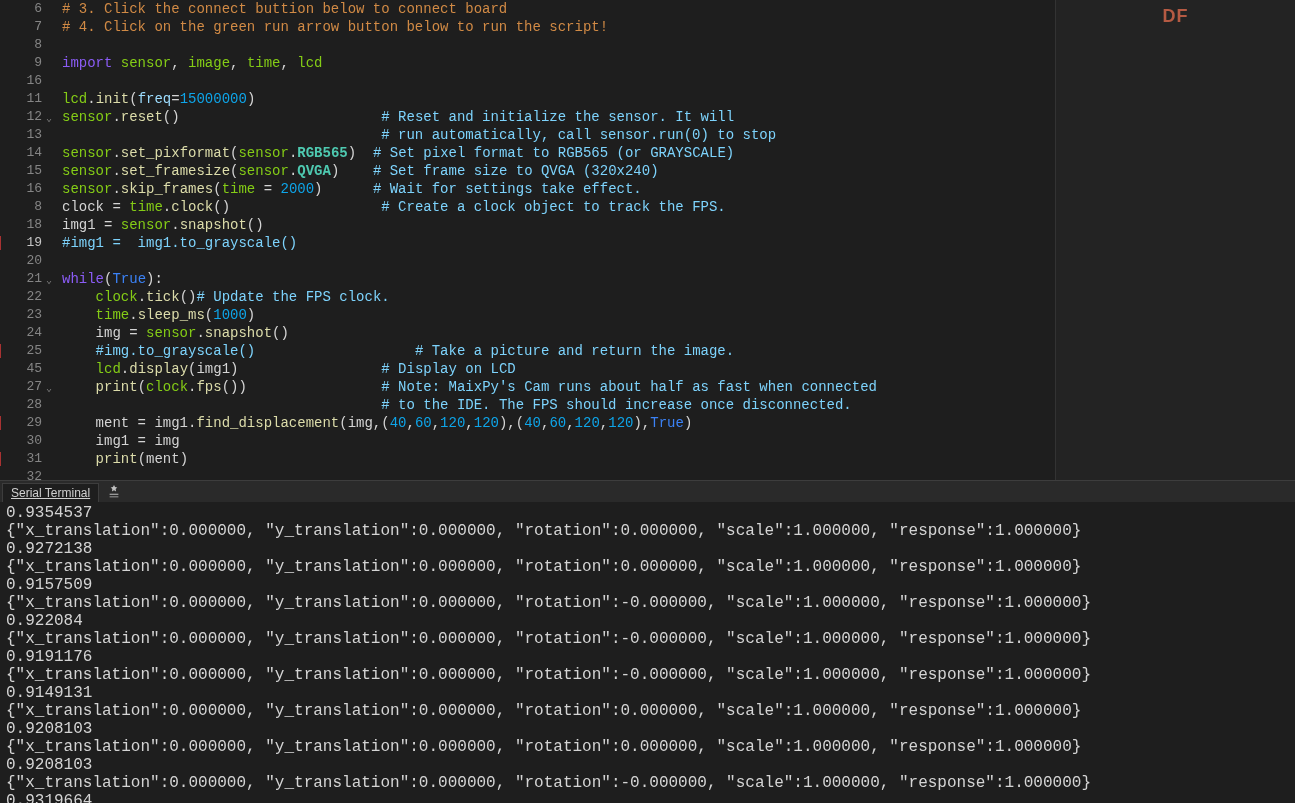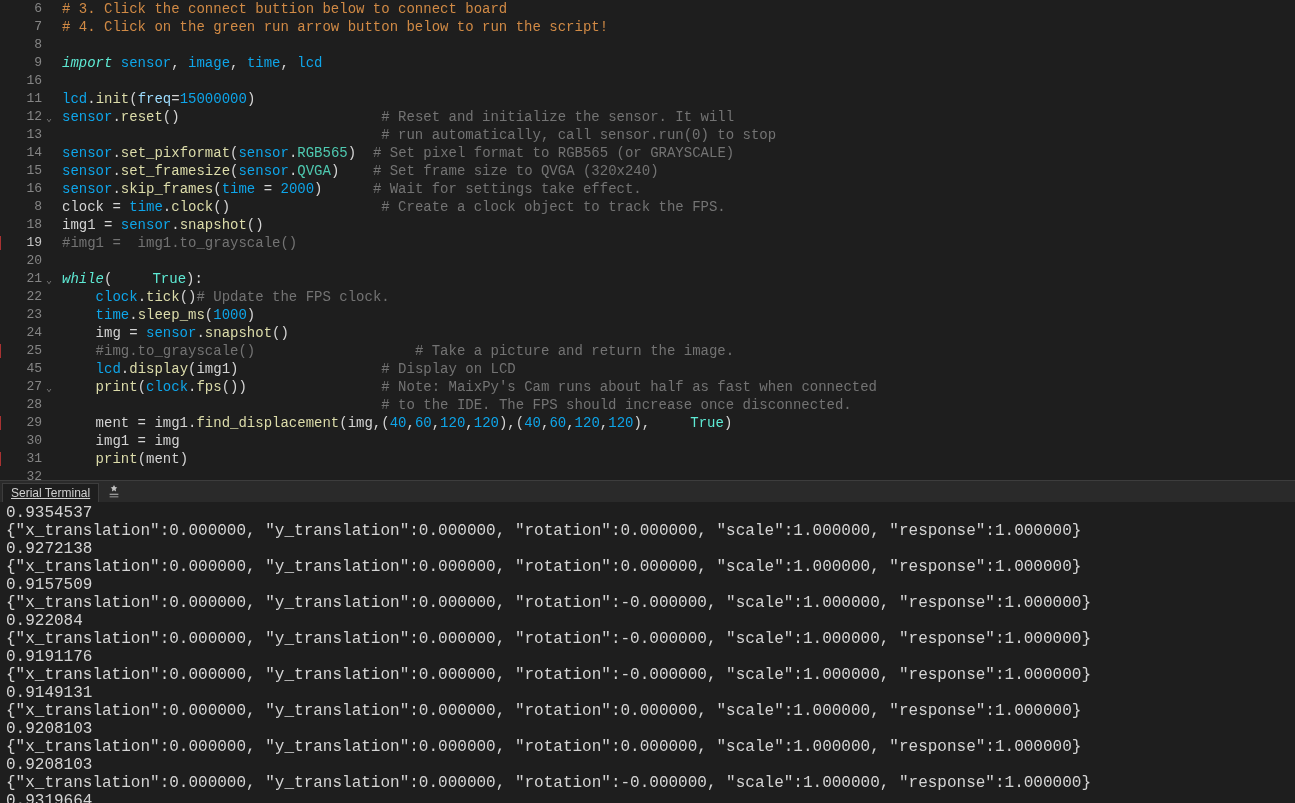--- a/index.html
+++ b/index.html
@@ -99,28 +99,28 @@
     flex: 1;
     background: #1e1e1e;
     color: #d4d4d4;
     font-size: 16px;
     line-height: 18px;
     padding: 2px 6px;
     white-space: pre;
     overflow: hidden;
   }
   
-  .c-com   { color: #737373; }          
+  .c-com   { color: #7dd3fc; }          
   .c-com2  { color: #d18a45; }          
-  .c-kw    { color: #5eead4; font-style: italic; }          
-  .c-id    { color: #0ea5e9; }          
-  .c-mem   { color: #4ec9b0; }          
+  .c-kw    { color: #8b5cf6; }          
+  .c-id    { color: #84cc16; }          
+  .c-mem   { color: #4ec9b0; font-weight: bold; }          
   .c-fn    { color: #dcdcaa; }          
   .c-num   { color: #0ea5e9; }          
-  .c-const { color: #5eead4; margin-left: 40px; }          
+  .c-const { color: #3b82f6; }          
   .c-pun   { color: #d4d4d4; }
   .c-kwarg { color: #9cdcfe; }
 </style>
 </head>
 <body>
 
 <div class="top-row">
   <div class="editor-area">
     <div class="gutter" id="gutter">
         <div class="ln">6</div>
@@ -146,20 +146,23 @@
         <div class="ln">45</div>
         <div class="ln">27<span class="fold">⌄</span></div>
         <div class="ln">28</div>
         <div class="ln">29<span class="bpbar"></span></div>
         <div class="ln">30</div>
         <div class="ln">31<span class="bpbar"></span></div>
         <div class="ln">32</div>
       </div>
     <div class="code" id="code"><div class="row"><span class="c-com2"># 3. Click the connect buttion below to connect board</span></div><div class="row"><span class="c-com2"># 4. Click on the green run arrow button below to run the script!</span></div><div class="row"></div><div class="row"><span class="c-kw">import </span><span class="c-id">sensor</span><span class="c-pun">, </span><span class="c-id">image</span><span class="c-pun">, </span><span class="c-id">time</span><span class="c-pun">, </span><span class="c-id">lcd</span></div><div class="row"></div><div class="row"><span class="c-id">lcd</span><span class="c-pun">.</span><span class="c-fn">init</span><span class="c-pun">(</span><span class="c-kwarg">freq</span><span class="c-pun">=</span><span class="c-num">15000000</span><span class="c-pun">)</span></div><div class="row"><span class="c-id">sensor</span><span class="c-pun">.</span><span class="c-fn">reset</span><span class="c-pun">()</span><span class="c-pun">                        </span><span class="c-com"># Reset and initialize the sensor. It will</span></div><div class="row"><span class="c-pun">                                      </span><span class="c-com"># run automatically, call sensor.run(0) to stop</span></div><div class="row"><span class="c-id">sensor</span><span class="c-pun">.</span><span class="c-fn">set_pixformat</span><span class="c-pun">(</span><span class="c-id">sensor</span><span class="c-pun">.</span><span class="c-mem">RGB565</span><span class="c-pun">)  </span><span class="c-com"># Set pixel format to RGB565 (or GRAYSCALE)</span></div><div class="row"><span class="c-id">sensor</span><span class="c-pun">.</span><span class="c-fn">set_framesize</span><span class="c-pun">(</span><span class="c-id">sensor</span><span class="c-pun">.</span><span class="c-mem">QVGA</span><span class="c-pun">)    </span><span class="c-com"># Set frame size to QVGA (320x240)</span></div><div class="row"><span class="c-id">sensor</span><span class="c-pun">.</span><span class="c-fn">skip_frames</span><span class="c-pun">(</span><span class="c-id">time</span><span class="c-pun"> = </span><span class="c-num">2000</span><span class="c-pun">)      </span><span class="c-com"># Wait for settings take effect.</span></div><div class="row"><span class="c-pun">clock</span><span class="c-pun"> = </span><span class="c-id">time</span><span class="c-pun">.</span><span class="c-fn">clock</span><span class="c-pun">()                  </span><span class="c-com"># Create a clock object to track the FPS.</span></div><div class="row"><span class="c-pun">img1 = </span><span class="c-id">sensor</span><span class="c-pun">.</span><span class="c-fn">snapshot</span><span class="c-pun">()</span></div><div class="row"><span class="c-com">#img1 =  img1.to_grayscale()</span></div><div class="row"></div><div class="row"><span class="c-kw">while</span><span class="c-pun">(</span><span class="c-const">True</span><span class="c-pun">):</span></div><div class="row"><span class="c-pun">    </span><span class="c-id">clock</span><span class="c-pun">.</span><span class="c-fn">tick</span><span class="c-pun">()</span><span class="c-com"># Update the FPS clock.</span></div><div class="row"><span class="c-pun">    </span><span class="c-id">time</span><span class="c-pun">.</span><span class="c-fn">sleep_ms</span><span class="c-pun">(</span><span class="c-num">1000</span><span class="c-pun">)</span></div><div class="row"><span class="c-pun">    img = </span><span class="c-id">sensor</span><span class="c-pun">.</span><span class="c-fn">snapshot</span><span class="c-pun">()</span></div><div class="row"><span class="c-pun">    </span><span class="c-com">#img.to_grayscale()</span><span class="c-pun">                   </span><span class="c-com"># Take a picture and return the image.</span></div><div class="row"><span class="c-pun">    </span><span class="c-id">lcd</span><span class="c-pun">.</span><span class="c-fn">display</span><span class="c-pun">(img1)                 </span><span class="c-com"># Display on LCD</span></div><div class="row"><span class="c-pun">    </span><span class="c-fn">print</span><span class="c-pun">(</span><span class="c-id">clock</span><span class="c-pun">.</span><span class="c-fn">fps</span><span class="c-pun">())                </span><span class="c-com"># Note: MaixPy's Cam runs about half as fast when connected</span></div><div class="row"><span class="c-pun">                                      </span><span class="c-com"># to the IDE. The FPS should increase once disconnected.</span></div><div class="row"><span class="c-pun">    ment = img1.</span><span class="c-fn">find_displacement</span><span class="c-pun">(img,(</span><span class="c-num">40</span><span class="c-pun">,</span><span class="c-num">60</span><span class="c-pun">,</span><span class="c-num">120</span><span class="c-pun">,</span><span class="c-num">120</span><span class="c-pun">),(</span><span class="c-num">40</span><span class="c-pun">,</span><span class="c-num">60</span><span class="c-pun">,</span><span class="c-num">120</span><span class="c-pun">,</span><span class="c-num">120</span><span class="c-pun">),</span><span class="c-const">True</span><span class="c-pun">)</span></div><div class="row"><span class="c-pun">    img1 = img</span></div><div class="row"><span class="c-pun">    </span><span class="c-fn">print</span><span class="c-pun">(ment)</span></div><div class="row"></div></div>
   </div>
+  <div class="side-panel">
+    <div class="badge">DF</div>
+  </div>
 </div>
 
 <div class="term-header">
   <div class="term-tab">Serial Terminal</div>
   <div class="term-icon">
     <svg width="14" height="14" viewBox="0 0 16 16">
         <path fill="#bfbfbf" d="M8 0l1.2 2.4 2.6.4-1.9 1.9.5 2.6L8 6l-2.4 1.3.5-2.6L4.2 2.8l2.6-.4L8 0zM3 10h10v1H3zm0 3h10v1H3z"></path>
       </svg>
   </div>
 </div>

